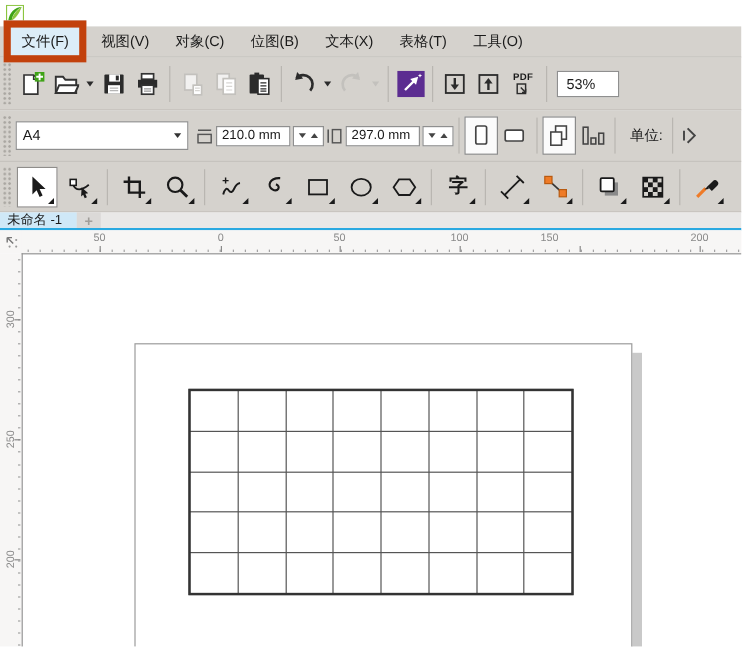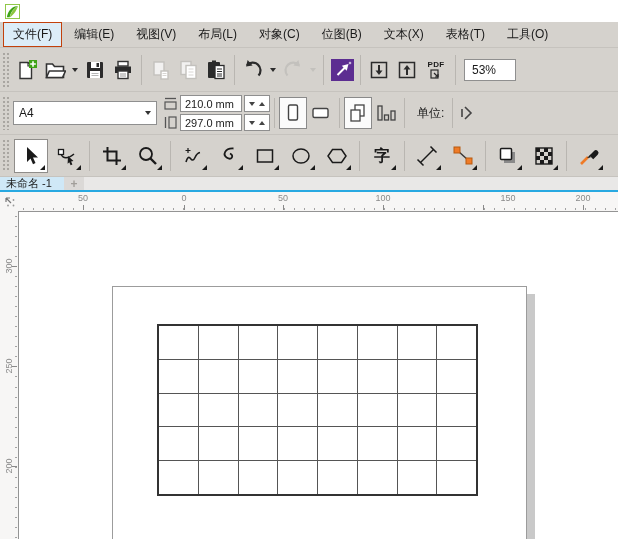--- a/index.html
+++ b/index.html
@@ -6,42 +6,42 @@
   *{box-sizing:border-box;}
   .window{position:relative;width:618px;height:539px;overflow:hidden;background:#fff;
     font-family:"Liberation Sans","DejaVu Sans",sans-serif;color:#1a1a1a;}
   
   .titlebar{height:22px;display:flex;align-items:center;gap:6px;padding-left:5px;background:#fff;font-size:12px;}
   .applogo{width:15px;height:15px;flex:0 0 auto;}
   
   .menubar{height:26px;background:#d5d2cd;display:flex;align-items:center;padding-left:2px;font-size:12px;
     border-bottom:1px solid #c6c3be;white-space:nowrap;}
   .menuitem{padding:3px 9px;margin:0 1px;border:1px solid transparent;}
-  .menuitem.hl{background:#dcedf8;border:1px solid #c2410c;}
+  .menuitem.hl{background:#dcedf8;border:6px solid #c2410c;}
   
   .tbrow{background:#d5d2cd;display:flex;align-items:center;border-bottom:1px solid #c6c3be;}
   .grip{width:8px;height:80%;margin:0 3px 0 2px;
     background-image:radial-gradient(circle,#a9a6a1 1px,transparent 1.2px);background-size:4px 4px;align-self:center;}
   .sep{width:1px;height:30px;background:#b9b6b1;margin:0 4px;flex:0 0 auto;}
   .tbtn{width:28px;height:30px;display:flex;align-items:center;justify-content:center;flex:0 0 auto;}
   .dd{width:0;height:0;border-left:3.5px solid transparent;border-right:3.5px solid transparent;
     border-top:4px solid #2b2b2b;margin:0 3px;flex:0 0 auto;}
   .dd.dis{border-top-color:#c3c1bd;}
   
   .std{height:44px;}
   .zoombox{width:52px;height:22px;background:#fff;border:1px solid #8f8f8f;font-size:12px;
     display:flex;align-items:center;padding-left:7px;margin-left:4px;flex:0 0 auto;}
   .pdfbtn{display:flex;flex-direction:column;align-items:center;justify-content:center;width:30px;height:30px;}
   .pdftxt{font-size:8px;font-weight:bold;letter-spacing:.3px;line-height:8px;}
   
   .prop{height:43px;font-size:12px;}
   .combo{background:#fff;border:1px solid #8f8f8f;height:24px;display:flex;align-items:center;
     justify-content:space-between;padding:0 5px;flex:0 0 auto;}
   .combo .cdd{width:0;height:0;border-left:3.5px solid transparent;border-right:3.5px solid transparent;border-top:4px solid #333;}
-  .sizeblock{display:flex;flex-direction:column;gap:1px;margin-left:6px;}
+  .sizeblock{display:flex;flex-direction:row;gap:1px;margin-left:6px;}
   .sizerow{display:flex;align-items:center;height:18px;gap:2px;}
   .sizefield{width:62px;height:17px;background:#fff;border:1px solid #8f8f8f;font-size:11px;
     display:flex;align-items:center;padding-left:4px;}
   .spin{width:26px;height:17px;background:#fff;border:1px solid #8f8f8f;display:flex;align-items:center;justify-content:space-evenly;}
   .spin i{width:0;height:0;border-left:3px solid transparent;border-right:3px solid transparent;display:block;}
   .spin .dn{border-top:4px solid #444;} .spin .up{border-bottom:4px solid #444;}
   .pbtn{width:28px;height:32px;display:flex;align-items:center;justify-content:center;border:1px solid transparent;flex:0 0 auto;}
   .pbtn.on{background:#fbfbfb;border:1px solid #8a8a8a;}
   .unitlabel{margin:0 4px 0 8px;}
   
@@ -86,23 +86,21 @@
   <div class="titlebar">
     <svg class="applogo" viewBox="0 0 16 16">
       <rect x="0.5" y="0.5" width="15" height="15" fill="#fff" stroke="#8bc53f"></rect>
       <path d="M2 14 C3 7 8 2 14 2 C10 4 6 8 5 14 Z" fill="#3fa317"></path>
       <path d="M5 14 C6 9 9 5 14 2 C12 7 9 12 5 14 Z" fill="#8bc53f"></path>
     </svg>
   </div>
 
   <div class="menubar">
     <span class="menuitem hl">文件(F)</span>
-    <span class="menuitem">编辑(E)</span>
     <span class="menuitem">视图(V)</span>
-    <span class="menuitem">布局(L)</span>
     <span class="menuitem">对象(C)</span>
     <span class="menuitem">位图(B)</span>
     <span class="menuitem">文本(X)</span>
     <span class="menuitem">表格(T)</span>
     <span class="menuitem">工具(O)</span>
 
   </div>
 
   <div class="tbrow std">
     <div class="grip"></div>
@@ -466,21 +464,21 @@
         <span class="htick" style="left: 596.77px;"></span>
         <span class="hmajor" style="left: 65px;"></span>
         <span class="hlabel" style="left: 65px;">50</span>
         <span class="hmajor" style="left: 166px;"></span>
         <span class="hlabel" style="left: 166px;">0</span>
         <span class="hmajor" style="left: 265px;"></span>
         <span class="hlabel" style="left: 265px;">50</span>
         <span class="hmajor" style="left: 365px;"></span>
         <span class="hlabel" style="left: 365px;">100</span>
         <span class="hmajor" style="left: 465px;"></span>
-        <span class="hlabel" style="left: 490px;">150</span>
+        <span class="hlabel" style="left: 440px;">150</span>
         <span class="hmajor" style="left: 565px;"></span>
         <span class="hlabel" style="left: 565px;">200</span>
       </div>
   </div>
 
   <div class="workspace">
     <div class="vruler">
         <span class="vtick" style="top: 5px;"></span>
         <span class="vtick" style="top: 15.03px;"></span>
         <span class="vtick" style="top: 25.06px;"></span>

